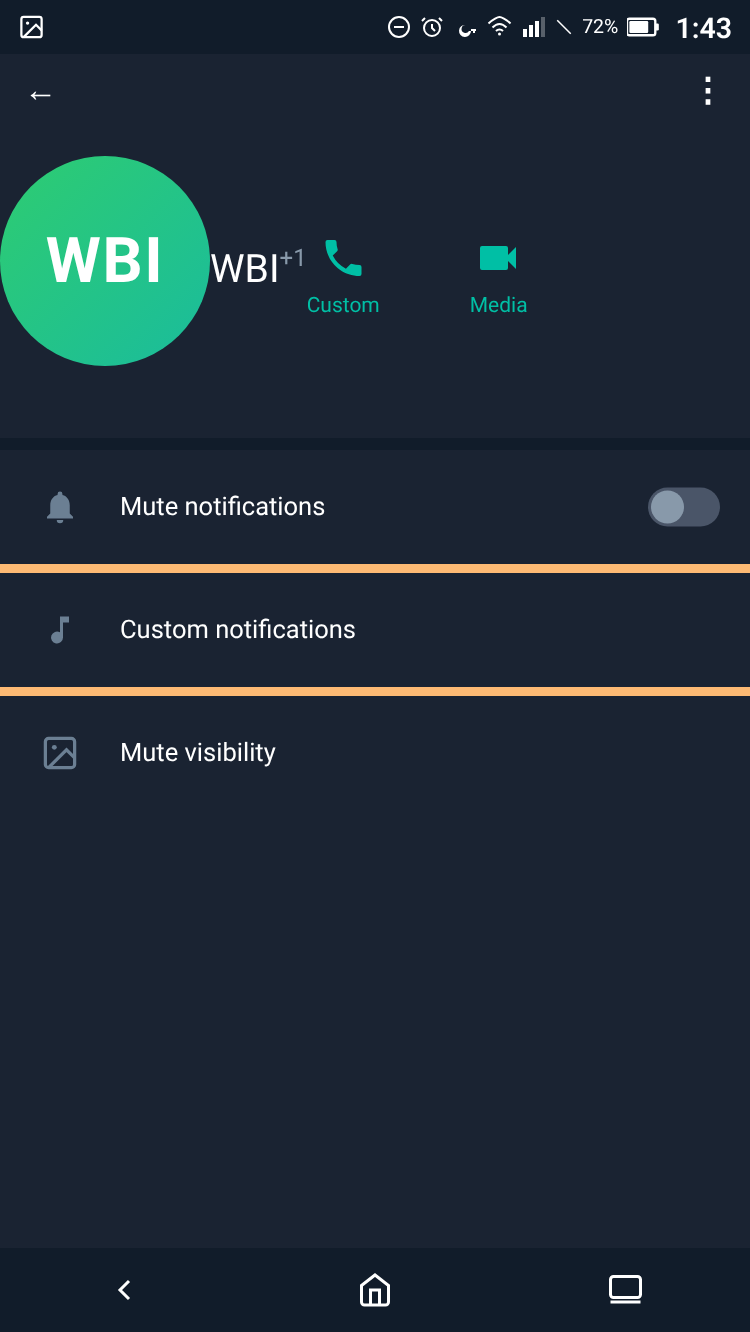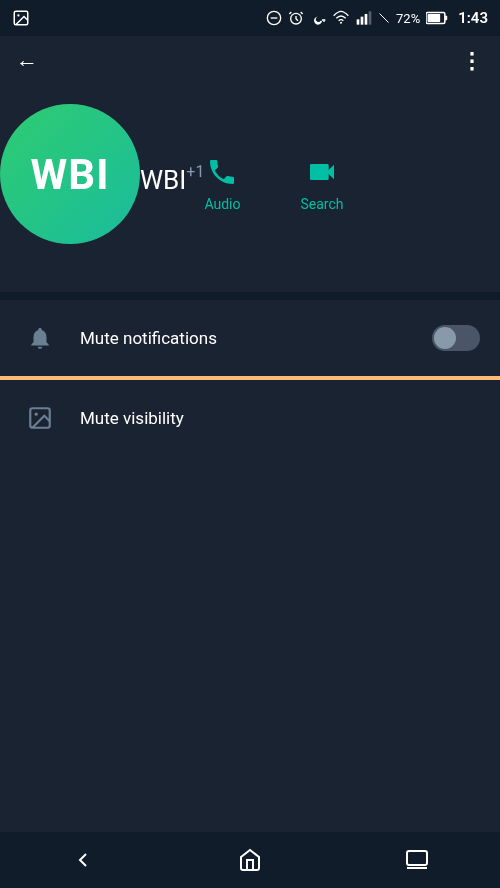--- a/index.html
+++ b/index.html
@@ -129,21 +129,21 @@
     
     .settings-list {
       background-color: #1a2332;
     }
 
     .settings-item {
       display: flex;
       align-items: center;
       padding: 18px 20px;
       min-height: 72px;
-      border-bottom: 4px solid #fdba74;
+      border-bottom: 6px solid #fdba74;
       cursor: pointer;
     }
 
     .settings-item:last-child {
       border-bottom: none;
     }
 
     .settings-icon {
       width: 40px;
       height: 40px;
@@ -265,21 +265,21 @@
       <line x1="3" y1="3" x2="21" y2="21" stroke="white" stroke-width="2"></line>
     </svg>
 
     <span style="font-size:13px;">72%</span>
     <svg width="22" height="14" viewBox="0 0 28 16">
       <rect x="0" y="1" width="24" height="14" rx="2" fill="none" stroke="white" stroke-width="2"></rect>
       <rect x="24" y="5" width="3" height="6" rx="1" fill="white"></rect>
       <rect x="2" y="3" width="16" height="10" rx="1" fill="white"></rect>
     </svg>
 
-    <span style="font-size:15px; font-weight:600; margin-left:4px;">1:43</span>
+    <span style="font-size:19px; font-weight:600; margin-left:4px;">1:43</span>
   </div>
 </div>
 
 <div class="header">
   <div style="cursor:pointer; font-size:22px; color:#ffffff;">
     ←
   </div>
   <div style="cursor:pointer; font-size:22px; color:#ffffff; font-weight:bold; letter-spacing:1px;">
     ⋮
   </div>
@@ -293,30 +293,30 @@
   <div class="contact-phone">+1</div>
 
   <div class="action-buttons">
 
     <div class="action-btn">
       <div class="action-icon">
         <svg width="32" height="32" viewBox="0 0 24 24" fill="#00bfa5">
           <path d="M6.62 10.79a15.05 15.05 0 0 0 6.59 6.59l2.2-2.2a1 1 0 0 1 1.02-.24c1.12.37 2.33.57 3.57.57a1 1 0 0 1 1 1V20a1 1 0 0 1-1 1C10.61 21 3 13.39 3 4a1 1 0 0 1 1-1h3.5a1 1 0 0 1 1 1c0 1.25.2 2.45.57 3.57a1 1 0 0 1-.25 1.02l-2.2 2.2z"></path>
         </svg>
       </div>
-      <span class="action-label">Audio</span>
+      <span class="action-label">Custom</span>
     </div>
 
     <div class="action-btn">
       <div class="action-icon">
         <svg width="36" height="32" viewBox="0 0 24 24" fill="#00bfa5">
           <path d="M17 10.5V7a1 1 0 0 0-1-1H4a1 1 0 0 0-1 1v10a1 1 0 0 0 1 1h12a1 1 0 0 0 1-1v-3.5l4 4v-11l-4 4z"></path>
         </svg>
       </div>
-      <span class="action-label">Search</span>
+      <span class="action-label">Media</span>
     </div>
 
   </div>
 </div>
 
 <div class="divider"></div>
 
 <div class="settings-list">
 
   <div class="settings-item">
@@ -326,20 +326,30 @@
       </svg>
     </div>
     <div class="settings-content">
       <div class="settings-title">Mute notifications</div>
     </div>
     <div class="toggle">
       <div class="toggle-knob"></div>
     </div>
   </div>
 
+  <div class="settings-item">
+    <div class="settings-icon">
+      <svg width="24" height="26" viewBox="0 0 24 24" fill="#6b7f93">
+        <path d="M12 3v10.55A4 4 0 1 0 14 17V7h4V3h-6z"></path>
+      </svg>
+    </div>
+    <div class="settings-content">
+      <div class="settings-title">Custom notifications</div>
+    </div>
+  </div>
 
   <div class="settings-item">
     <div class="settings-icon">
       <svg width="26" height="26" viewBox="0 0 24 24" fill="#6b7f93">
         <rect x="3" y="3" width="18" height="18" rx="2" fill="none" stroke="#6b7f93" stroke-width="2"></rect>
         <circle cx="8.5" cy="8.5" r="1.5" fill="#6b7f93"></circle>
         <path d="M21 15l-5-5L5 21" stroke="#6b7f93" stroke-width="2" fill="none"></path>
       </svg>
     </div>
     <div class="settings-content">

